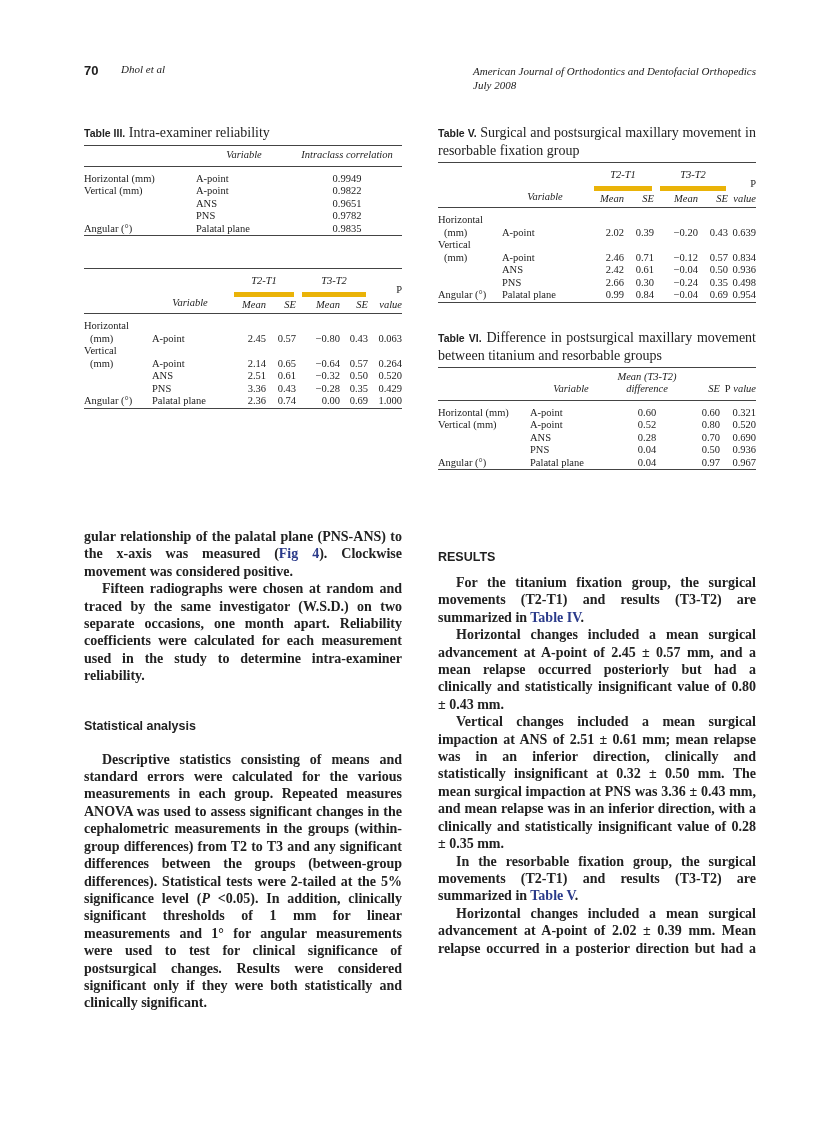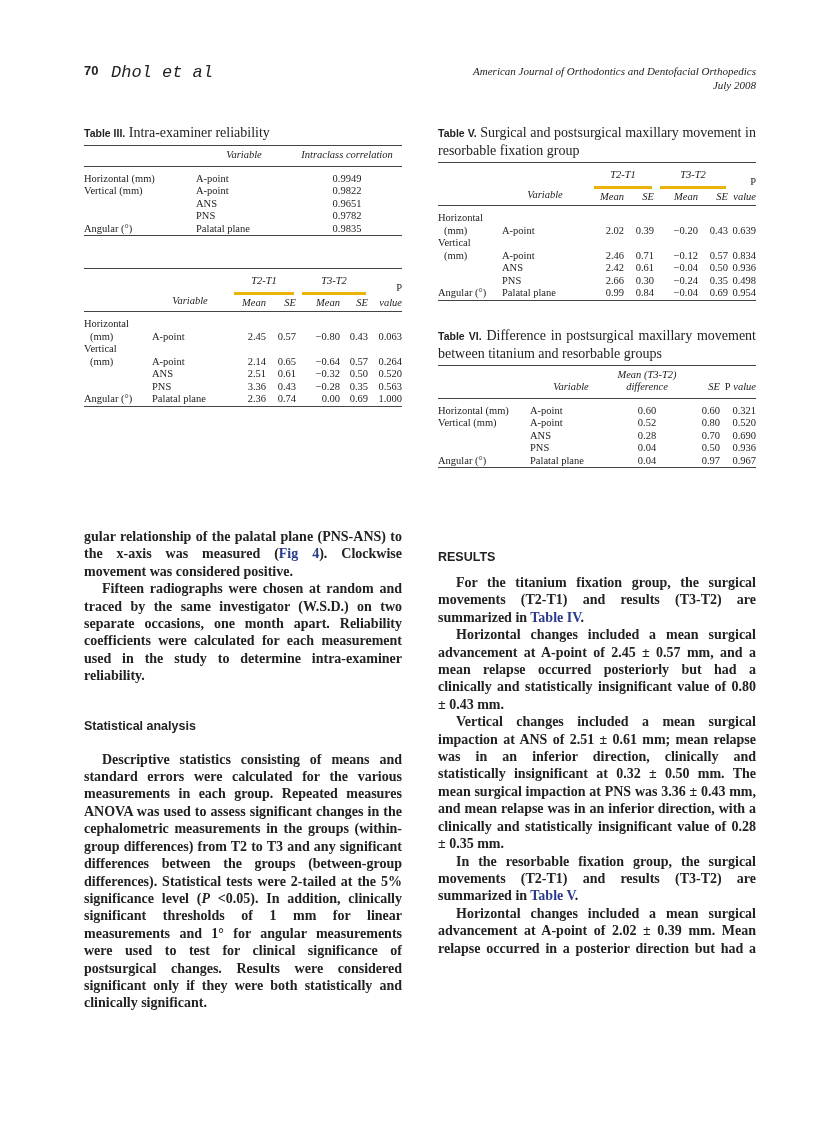--- a/index.html
+++ b/index.html
@@ -1,36 +1,36 @@
 <!DOCTYPE html>
 <html><head>
 <meta charset="utf-8">
 <style>
   html, body { margin: 0; padding: 0; background: #ffffff; }
   body { width: 838px; height: 1122px; position: relative; overflow: hidden;
          font-family: "Liberation Serif", serif; color: #222; }
   .page-header { position: absolute; left: 84px; top: 63px; width: 672px; height: 30px; font-size: 11.5px; }
   .page-num { position: absolute; left: 0; top: 0; font-family: "Liberation Sans", sans-serif; font-weight: bold; font-size: 13px; }
-  .page-author { position: absolute; left: 27px; top: 0; font-style: italic; font-size: 17px; font-family: Liberation Mono, monospace; }
-  .journal { position: absolute; right: 0; top: 2px; text-align: right; font-style: italic; font-size: 11px; line-height: 13.5px; }
+  .page-author { position: absolute; left: 37px; top: 0; font-style: italic; font-size: 11px; }
+  .journal { position: absolute; right: 0; top: 2px; font-style: italic; font-size: 11px; line-height: 13.5px; }
 
   .col { position: absolute; width: 318px; }
   .col-left { left: 84px; }
   .col-right { left: 438px; }
 
   .tbl-caption { font-size: 14px; line-height: 17px; margin: 0 0 3px 0; text-align: justify; }
   .tbl-label { font-family: "Liberation Sans", sans-serif; font-weight: bold; font-size: 10.5px; }
   .tbl { width: 100%; border-collapse: collapse; font-size: 10.5px; line-height: 12.5px; }
   .tbl.top { border-top: 1.6px solid #444; }
   .tbl.bottom { border-bottom: 1.6px solid #444; }
   .tbl th { font-weight: normal; font-style: italic; padding: 0; }
   .tbl td { padding: 0; white-space: nowrap; }
   .hdr-row th { padding-top: 3px; padding-bottom: 4px; }
   .hdr-rule { border-bottom: 1.6px solid #444; }
-  .grp-rule { border-bottom: 3px solid #eab308; }
+  .grp-rule { border-bottom: 5px solid #eab308; }
   .num { text-align: right; }
   .ctr { text-align: center; }
   .body-first td { padding-top: 6px; }
   .body-last td { padding-bottom: 0; }
 
   .para { font-size: 14px; line-height: 17.4px; text-align: justify; margin: 0; font-weight: bold; }
   .indent { text-indent: 18px; }
   .link { color: #2a3a8a; }
   .section-head { font-family: "Liberation Sans", sans-serif; font-weight: bold; font-size: 12.5px; margin: 0; }
 </style>
@@ -171,21 +171,21 @@
         <td class="num">0.50</td>
         <td class="num">0.520</td>
       </tr>
       <tr>
         <td></td>
         <td>PNS</td>
         <td class="num">3.36</td>
         <td class="num">0.43</td>
         <td class="num">−0.28</td>
         <td class="num">0.35</td>
-        <td class="num">0.563</td>
+        <td class="num">0.429</td>
       </tr>
       <tr class="body-last">
         <td>Angular (°)</td>
         <td>Palatal plane</td>
         <td class="num">2.36</td>
         <td class="num">0.74</td>
         <td class="num">0.00</td>
         <td class="num">0.69</td>
         <td class="num">1.000</td>
       </tr>

